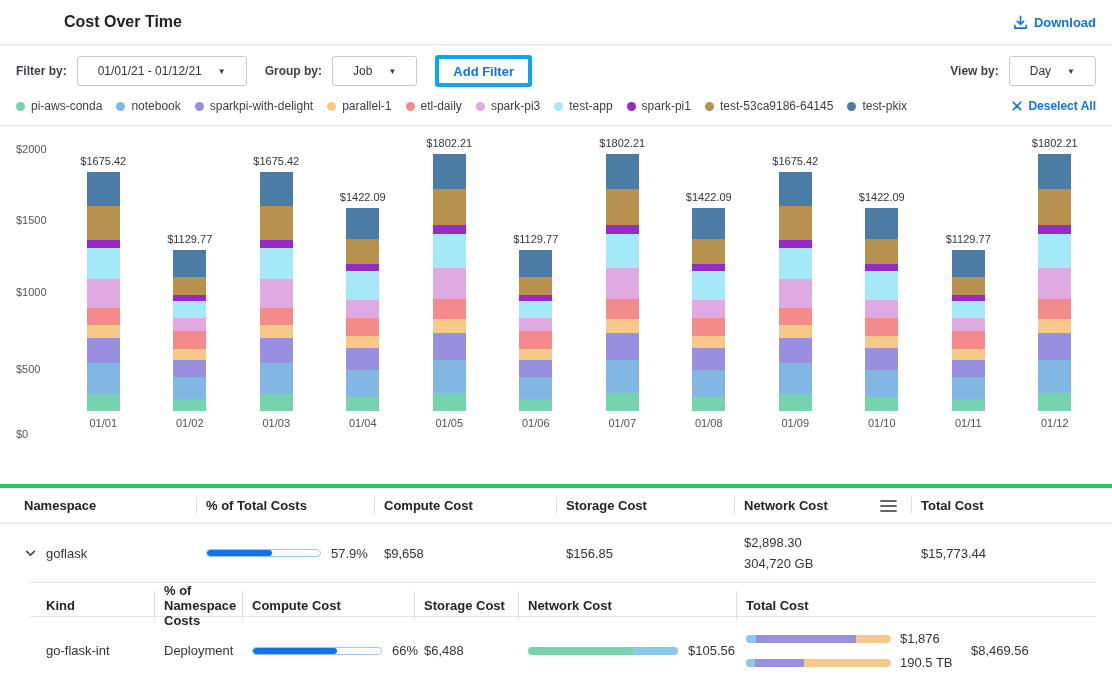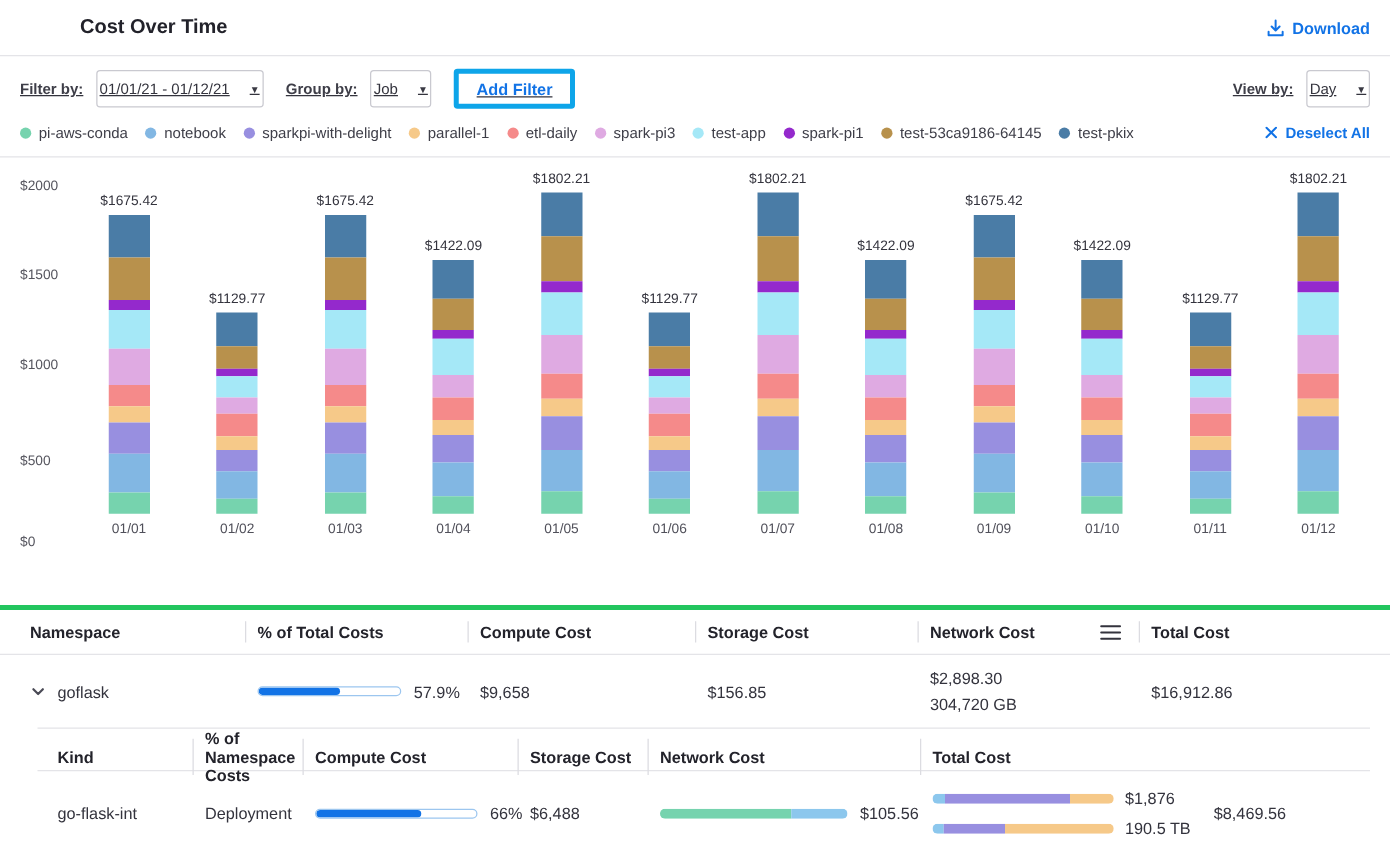--- a/index.html
+++ b/index.html
@@ -8,24 +8,24 @@
     font-family:"Liberation Sans", sans-serif; color:#33333d; }
 
   
   .topbar { height:45px; display:flex; align-items:center; justify-content:space-between;
     padding:0 16px; border-bottom:1px solid #e4e4e8; }
   .title { font-size:16px; font-weight:700; color:#22222a;margin-left:48px; }
   .download { display:flex; align-items:center; gap:6px; color:#1273e6;
     font-size:13px; font-weight:700; cursor:pointer; }
 
   
-  .filter-bar { height:52px; display:flex; align-items:center; gap:10px; padding:0 16px;text-decoration:underline; }
+  .filter-bar { height:52px; display:flex; align-items:center; gap:10px; padding:0 16px; }
   .flabel { font-size:12px; font-weight:700; color:#3e3e48; white-space:nowrap; }
   .select { display:flex; align-items:center; gap:16px; border:1px solid #c9c9d0;
-    border-radius:3px; height:30px; padding:0 2px; font-size:12px; color:#33333d;
+    border-radius:3px; height:30px; padding:0 20px; font-size:12px; color:#33333d;
     cursor:pointer; background:#fff; white-space:nowrap; }
   .caret { font-size:8px; color:#3a3a44; }
   .add-filter { border:4px solid #0ea5e9; color:#1273e6; background:#fff; border-radius:3px;
     height:32px; padding:0 14px; font-size:13px; font-weight:700; cursor:pointer;
     font-family:"Liberation Sans", sans-serif; margin-left:8px; }
   .spacer { flex:1; }
 
   
   .legend-row { display:flex; align-items:center; justify-content:space-between;
     padding:2px 16px 12px; border-bottom:1px solid #e4e4e8; }
@@ -405,21 +405,21 @@
           <span class="pfill" style="width: 57.9%;"></span>
         </span>
       <span>57.9%</span>
     </div>
     <div class="td">$9,658</div>
     <div class="td">$156.85</div>
     <div class="td net-cell">
       <div>$2,898.30</div>
       <div>304,720 GB</div>
     </div>
-    <div class="td">$16,912.86</div>
+    <div class="td">$15,773.44</div>
   </div>
 
   <div class="nested">
     <div class="n-head">
       <div class="nh">Kind</div>
       <div class="nh">% of Namespace Costs</div>
       <div class="nh">Compute Cost</div>
       <div class="nh">Storage Cost</div>
       <div class="nh">Network Cost</div>
       <div class="nh">Total Cost</div>

